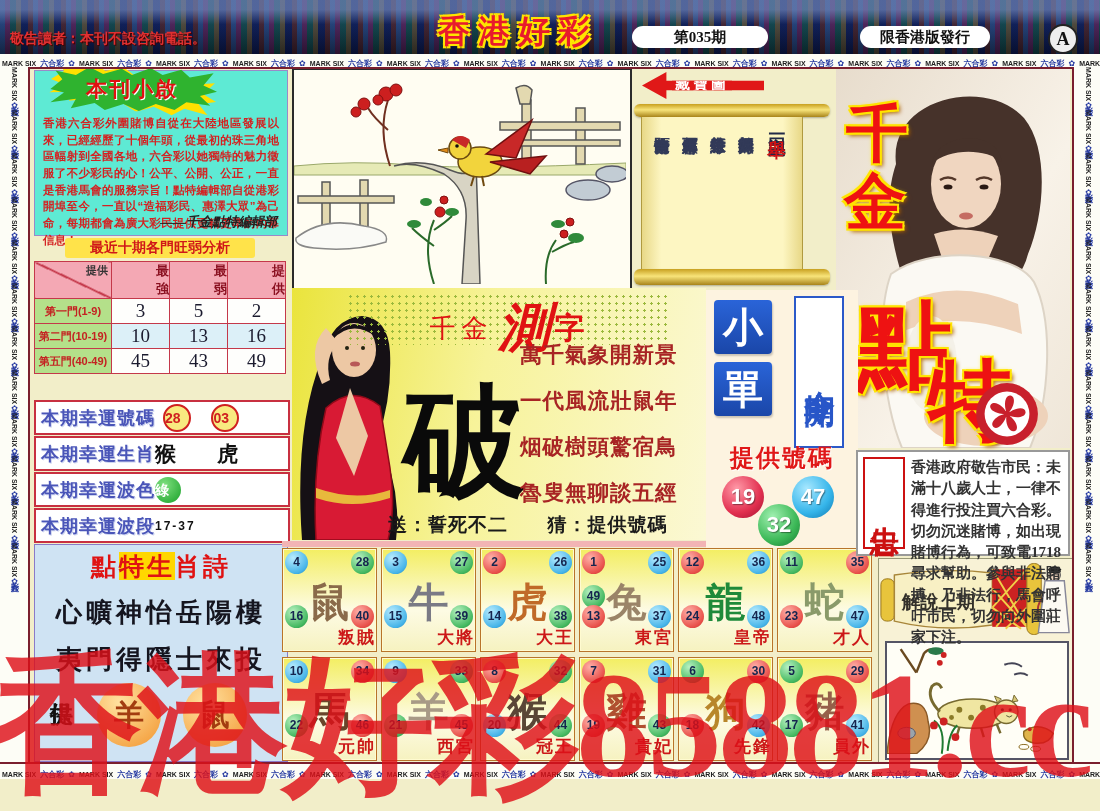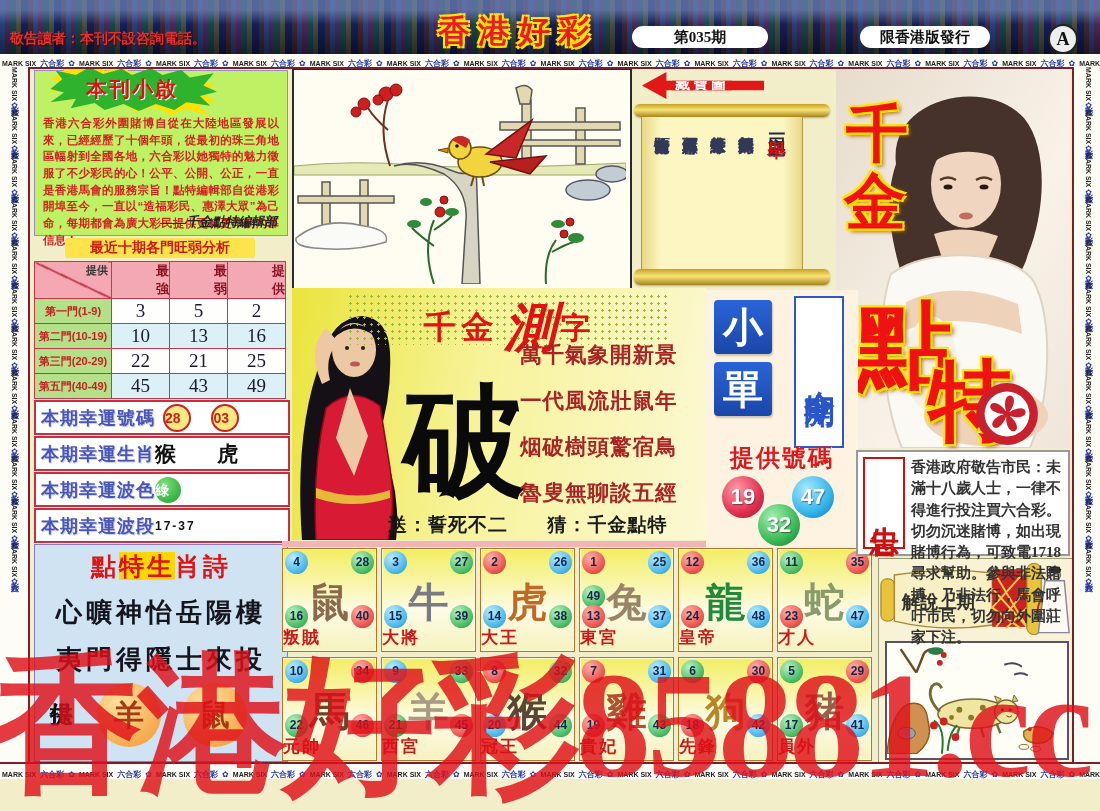--- a/index.html
+++ b/index.html
@@ -28,21 +28,21 @@
   .strip .u0{color:#222;font-size:7px;}
   .strip .u1{color:#2438a0;}
   .strip .u2{color:#2438a0;}
   .strip-top{left:0;top:54px;width:1100px;height:13px;line-height:13px;border-bottom:2px solid #7a1f2e;}
   .strip-bottom{left:0;top:762px;width:1100px;height:15px;line-height:15px;border-top:2px solid #7a1f2e;}
   .strip-left,.strip-right{top:67px;width:28px;height:695px;writing-mode:vertical-rl;text-orientation:mixed;line-height:28px;}
   .strip-left{left:0;border-right:2px solid #7a1f2e;}
   .strip-right{left:1072px;border-left:2px solid #7a1f2e;}
 
   
-  .intro{left:34px;top:70px;width:252px;height:164px;background:#bef264;border:1px solid #9a8ac8;}
+  .intro{left:34px;top:70px;width:252px;height:164px;background:#5eead4;border:1px solid #9a8ac8;}
   .burst{position:absolute;left:12px;top:-4px;width:170px;height:44px;}
   .burst .b1,.burst .b2{position:absolute;inset:0;
     clip-path:polygon(2% 50%,9% 28%,5% 8%,17% 18%,25% 0,33% 16%,44% 4%,50% 18%,61% 2%,68% 18%,79% 6%,84% 24%,98% 14%,92% 42%,100% 56%,90% 66%,96% 88%,82% 80%,75% 98%,64% 84%,54% 100%,45% 84%,34% 98%,28% 82%,14% 94%,17% 72%,2% 80%,10% 58%);}
   .burst .b1{background:#ffe000;transform:rotate(7deg);}
   .burst .b2{background:#2fb32f;}
   .burst .t{position:absolute;inset:0;text-align:center;line-height:44px;font-size:21px;font-weight:bold;color:#e01010;letter-spacing:2px;text-shadow:1px 1px 0 #fff;}
   .intro-body{position:absolute;left:8px;top:44px;width:236px;font-size:11.5px;font-weight:bold;color:#d42222;line-height:1.45;text-align:justify;}
   .intro-sign{position:absolute;right:10px;bottom:4px;font-size:13px;font-weight:bold;color:#222;font-style:italic;}
 
   .analysis{left:34px;top:238px;width:252px;height:158px;}
@@ -84,35 +84,35 @@
      border-left:1px solid #b09a40;border-right:1px solid #b09a40;
      writing-mode:vertical-rl;text-orientation:upright;padding:8px 10px 4px 4px;box-sizing:border-box;}
   .scol{font-family:"Liberation Serif",serif;font-weight:bold;font-size:15.5px;color:#323a58;line-height:1.55;margin-left:4px;}
   .scol.title{font-size:17px;color:#222a48;}
   .scol .red{color:#d01212;font-size:19px;}
 
   .wordtest{left:292px;top:288px;width:414px;height:252px;
     background:linear-gradient(100deg,#eae43c,#f7f39a 45%,#fbf8d4);}
   .wt-title{position:absolute;left:55px;top:5px;width:320px;height:52px;text-align:center;
     background-image:radial-gradient(#9ab83c 1px,transparent 1.2px);background-size:7px 7px;}
-  .wt-title .p1{font-size:32px;font-weight:bold;color:#e01212;letter-spacing:6px;vertical-align:middle;}
+  .wt-title .p1{font-size:26px;font-weight:normal;color:#e01212;letter-spacing:6px;vertical-align:middle;}
   .wt-title .p2{font-size:52px;font-weight:bold;color:#e01212;font-style:italic;vertical-align:middle;font-family:"Liberation Serif",serif;}
   .wt-title .p3{font-size:30px;font-weight:bold;color:#e01212;vertical-align:middle;}
   .wt-big{position:absolute;left:112px;top:88px;font-size:122px;font-weight:bold;color:#0a0a0a;font-family:"Liberation Serif",serif;line-height:1.1;}
   .wt-poem{position:absolute;left:228px;top:52px;width:182px;}
   .wt-poem div{font-size:21.5px;font-weight:bold;color:#a82424;letter-spacing:1px;margin-bottom:17px;font-family:"Liberation Serif",serif;white-space:nowrap;}
   .wt-bottom{position:absolute;left:96px;top:224px;width:312px;font-size:19px;font-weight:bold;color:#1a1a1a;font-family:"Liberation Serif",serif;letter-spacing:1px;}
 
   
   .gridstrip{left:282px;top:541px;width:590px;height:6px;background:#f2b4b4;}
   .zgrid{left:282px;top:548px;width:590px;height:213px;display:grid;
      grid-template-columns:repeat(6,95px);grid-auto-rows:104px;gap:5px 4px;}
   .zcell{position:relative;background:linear-gradient(180deg,#f3ee62,#fdfbe4 60%,#f6f2c0);border:1.5px solid #b8742a;box-shadow:inset 0 0 0 1px #fffbd0;}
   .zanimal{position:absolute;left:0;right:0;top:26px;text-align:center;font-size:40px;font-weight:bold;font-family:"Liberation Serif",serif;}
-  .zlabel{position:absolute;left:0;right:0;bottom:2px;text-align:left;font-size:17px;font-weight:bold;color:#cc1818;letter-spacing:2px;}
+  .zlabel{position:absolute;left:0;right:0;bottom:2px;text-align:right;font-size:17px;font-weight:bold;color:#cc1818;letter-spacing:2px;}
   .zball{position:absolute;width:23px;height:23px;border-radius:50%;text-align:center;line-height:23px;font-size:12px;font-weight:bold;color:#15254f;}
   .zball.tl{left:2px;top:2px;} .zball.tr{right:2px;top:2px;}
   .zball.bl{left:2px;bottom:23px;} .zball.br{right:2px;bottom:23px;}
   .zball.ml{left:2px;top:36px;}
   .cred{background:radial-gradient(circle at 35% 30%,#ffb0a8,#e8504a 70%,#c03028);}
   .cblue{background:radial-gradient(circle at 35% 30%,#b8ecff,#46b4e8 70%,#1a7ab8);}
   .cgreen{background:radial-gradient(circle at 35% 30%,#b8f2c0,#44b860 70%,#1e8038);}
 
   
   .photo{left:836px;top:64px;width:234px;height:384px;overflow:hidden;background:#f4ebdf;}
@@ -196,26 +196,20 @@
             <td class="num serif">5</td>
             <td class="num serif">2</td>
           </tr>
           <tr>
             <td class="rl">第二門(10-19)</td>
             <td class="num serif">10</td>
             <td class="num serif">13</td>
             <td class="num serif">16</td>
           </tr>
           <tr>
-            <td class="rl">第三門(20-29)</td>
-            <td class="num serif">22</td>
-            <td class="num serif">21</td>
-            <td class="num serif">25</td>
-          </tr>
-          <tr>
             <td class="rl">第五門(40-49)</td>
             <td class="num serif">45</td>
             <td class="num serif">43</td>
             <td class="num serif">49</td>
           </tr>
         </tbody>
     </table>
   </div>
 
   <div class="abs lucky-row" style="top:400px">
@@ -355,21 +349,21 @@
     <div class="wt-big">破</div>
     <div class="wt-poem">
         <div>萬千氣象開新景</div>
         <div>一代風流壯鼠年</div>
         <div>烟破樹頭驚宿鳥</div>
         <div>魯叟無聊談五經</div>
       </div>
     <div class="wt-bottom">
       <span>送：誓死不二</span>
       <span style="display:inline-block;width:28px"></span>
-      <span>猜：千金點特</span>
+      <span>猜：提供號碼</span>
     </div>
   </div>
 
   <div class="abs predict">
     <div class="pq-wrap">
       <div class="pq">小</div>
       <div class="pq">單</div>
     </div>
     <div class="pright">今期開</div>
     <div class="provide-title">提供號碼</div>

